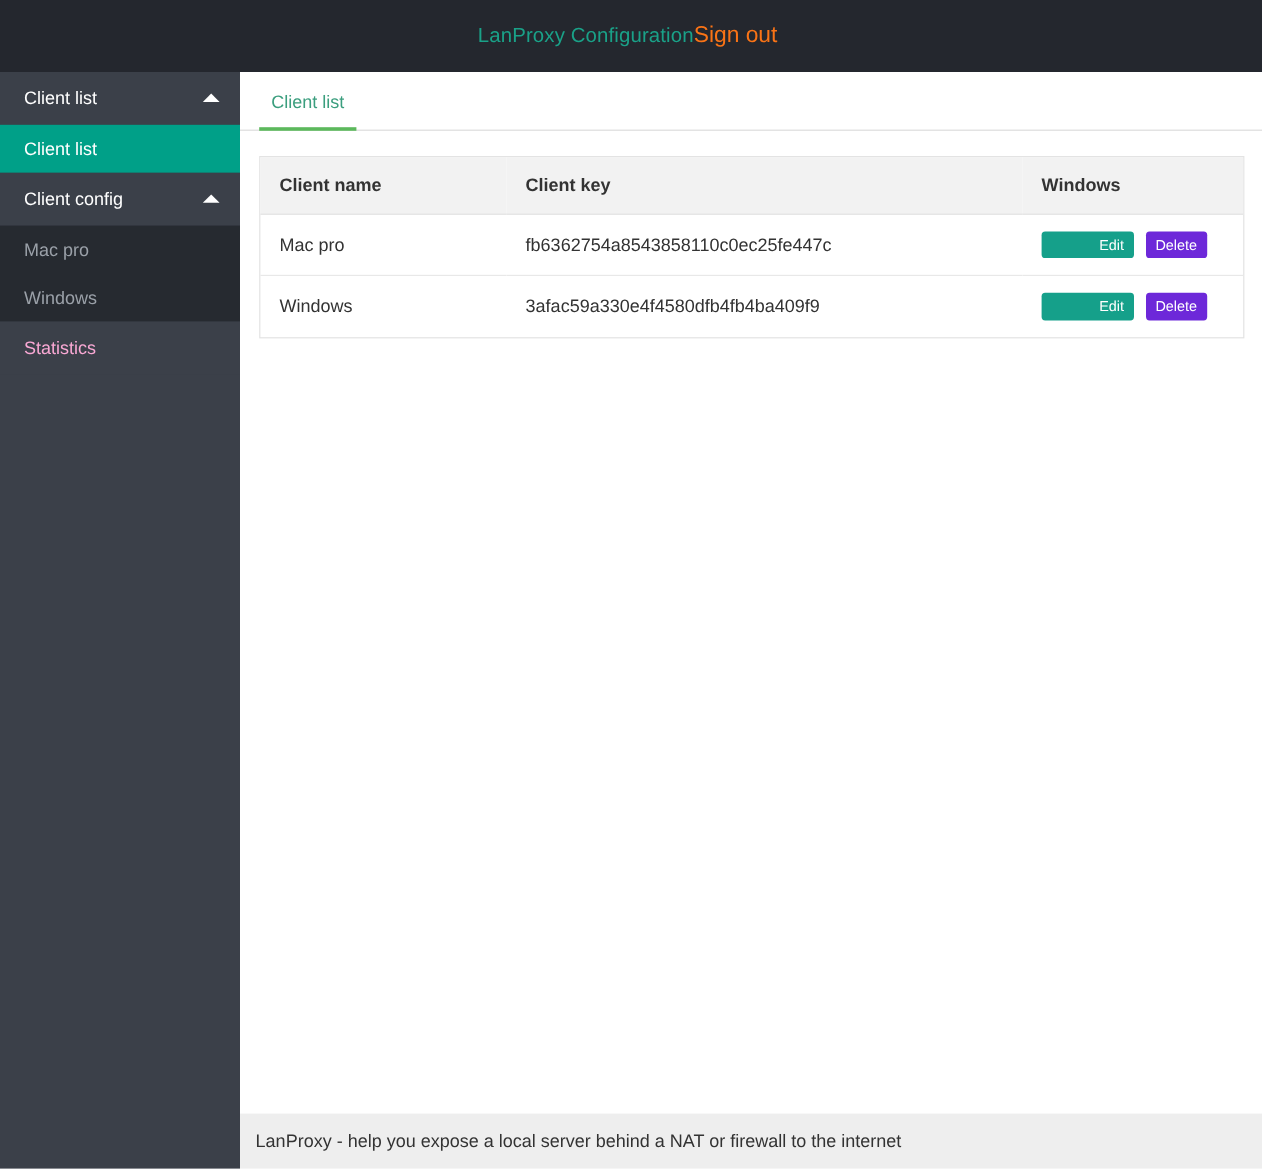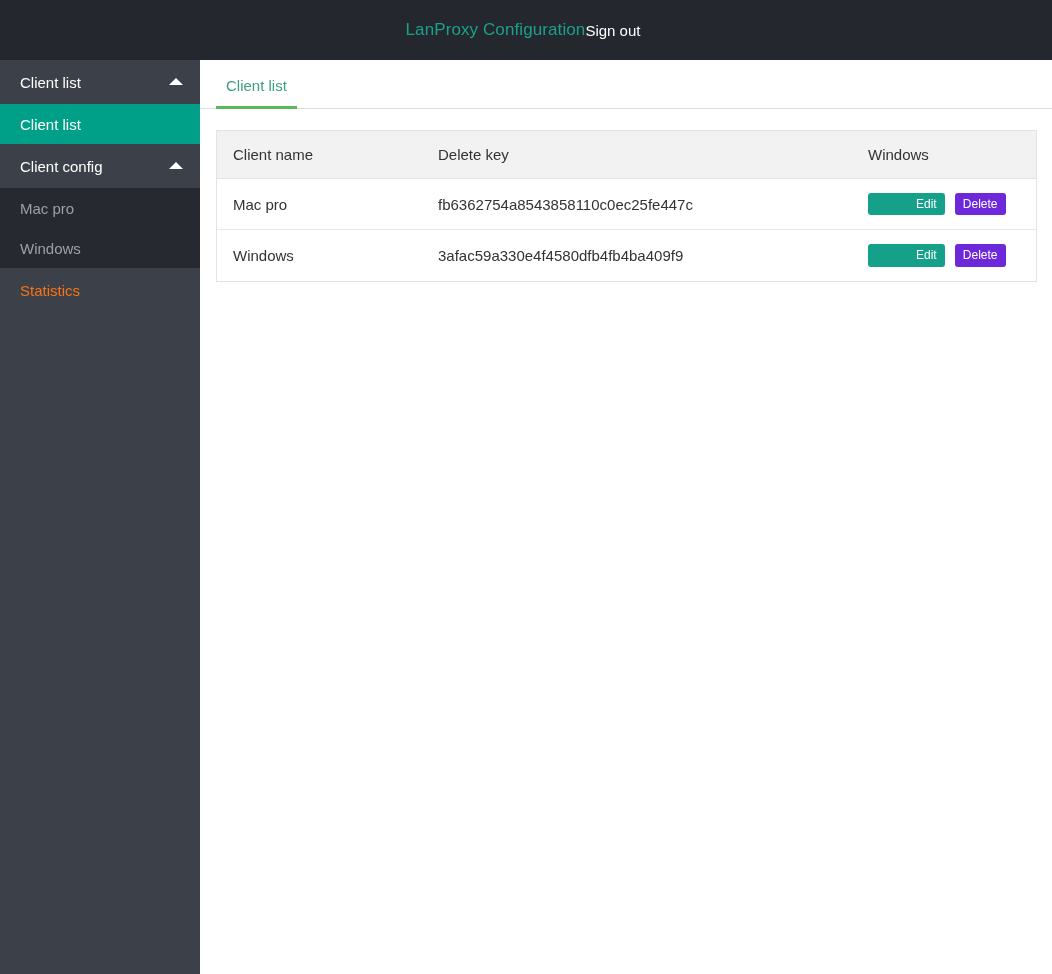--- a/index.html
+++ b/index.html
@@ -29,22 +29,22 @@
     justify-content: center;
     padding: 0 22px 0 16px;
   }
   .brand {
     color: #1aa188;
     font-size: 17px;
     letter-spacing: .1px;
     white-space: nowrap;
   }
   .signout {
-    color: #ffffff;
-    font-size: 15px;
+    color: #f97316;
+    font-size: 19px;
     white-space: nowrap;
     cursor: pointer;
   }
 
   
   .sidebar {
     position: absolute;
     top: 60px; left: 0;
     width: 200px;
     height: 914px;
@@ -79,21 +79,21 @@
     color: #9aa0a8;
     font-size: 15px;
     cursor: pointer;
   }
   .nav-item.active {
     background: #00a088;
     color: #ffffff;
   }
   .nav-item.top-level {
     background: #3b4049;
-    color: #f97316;
+    color: #f9a8d4;
     height: 44px;
   }
 
   
   .content {
     position: absolute;
     top: 60px; left: 200px;
     width: 852px;
     height: 868px;
     background: #ffffff;
@@ -118,21 +118,21 @@
 
   .table-wrap {
     margin: 21px 15px 0 16px;
     border: 1px solid #e3e3e3;
     background: #ffffff;
   }
   table { width: 100%; border-collapse: collapse; }
   thead th {
     background: #f2f2f2;
     text-align: left;
-    font-weight: normal;
+    font-weight: bold;
     font-size: 15px;
     color: #333333;
     padding: 15px 0 15px 16px;
     border-bottom: 1px solid #e3e3e3;
   }
   tbody td {
     font-size: 15px;
     color: #333333;
     padding: 14px 0 14px 16px;
     border-bottom: 1px solid #e8e8e8;
@@ -216,21 +216,21 @@
 
     <div class="tabbar">
       <div class="tab">Client list</div>
     </div>
 
     <div class="table-wrap">
       <table>
         <thead>
           <tr>
             <th class="col-name">Client name</th>
-            <th class="col-key">Delete key</th>
+            <th class="col-key">Client key</th>
             <th class="col-opt">Windows</th>
           </tr>
         </thead>
         <tbody>
           <tr>
             <td class="col-name">Mac pro</td>
             <td class="col-key">fb6362754a8543858110c0ec25fe447c</td>
             <td class="col-opt">
               <button class="btn btn-edit">Edit</button>
               <button class="btn btn-delete">Delete</button>
@@ -243,14 +243,17 @@
               <button class="btn btn-edit">Edit</button>
               <button class="btn btn-delete">Delete</button>
             </td>
           </tr>
         </tbody>
       </table>
     </div>
 
   </div>
 
+  <div class="footer">
+    <span>LanProxy - help you expose a local server behind a NAT or firewall to the internet</span>
+  </div>
 
 </div>
 
 </body></html>

